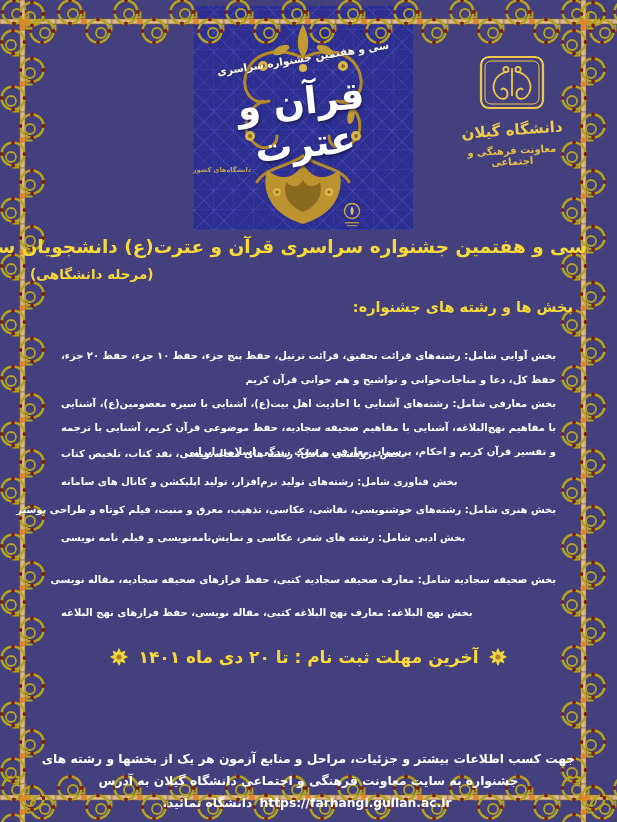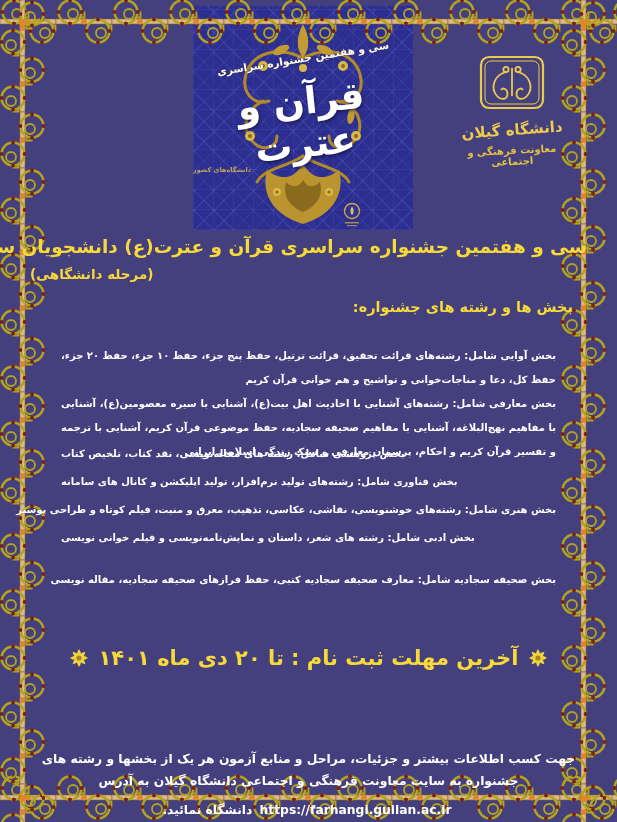--- a/index.html
+++ b/index.html
@@ -44,25 +44,25 @@
   .uni-name{margin-top:7px; color:#eecb4d; font-size:15px; font-weight:bold; direction:rtl; transform:rotate(-4deg);}
   .uni-dept{margin-top:6px; color:#e3c247; font-size:10px; font-weight:bold; direction:rtl; transform:rotate(-3deg);}
 
   
   .txt{position:absolute; direction:rtl; font-weight:bold;}
   .title{left:30px; right:30px; top:236px; text-align:center; color:#f8d93a; font-size:18.5px; white-space:nowrap;}
   .subtitle{left:30px; right:30px; top:266px; text-align:left; color:#f8d93a; font-size:13.5px;}
   .sections-header{right:44px; top:299px; color:#f8d93a; font-size:14.5px;text-align:center;}
   .sec{left:45px; right:45px; color:#ffffff; font-size:10px; line-height:24px; text-align:justify; margin:16px;}
   .sec.single{text-align:left; white-space:nowrap;}
-  .deadline{left:30px; right:30px; top:646px; color:#f8d93a; font-size:21px;
+  .deadline{left:30px; right:30px; top:646px; color:#f8d93a; font-size:17px;
     display:flex; align-items:center; justify-content:center; gap:9px;}
   .registration{left:42px; right:42px; top:681px; color:#ffffff; font-size:13.2px; line-height:25px; text-align:center;}
   .moreinfo{left:38px; right:38px; top:736px; color:#ffffff; font-size:12.3px; line-height:22px; text-align:center;}
-  .url{direction:ltr; unicode-bidi:embed; display:inline-block; padding:0 3px;margin-top:7px;}
+  .url{direction:ltr; unicode-bidi:embed; display:inline-block; padding:0 3px;}
 </style>
 </head>
 <body>
 
 <svg width="0" height="0" style="position:absolute" aria-hidden="true">
   <defs>
     <g id="chain-tile">
       <rect x="0" y="20" width="56" height="5" fill="#dcb98c" stroke="#7d5f33" stroke-width="0.6"></rect>
       <circle cx="14" cy="13" r="11.5" fill="none" stroke="#b3a31f" stroke-width="2.4"></circle>
       <circle cx="17" cy="15" r="5" fill="none" stroke="#b3a31f" stroke-width="1.8"></circle>
@@ -234,22 +234,23 @@
 
   <div class="txt title">سی و هفتمین جشنواره سراسری قرآن و عترت(ع) دانشجویان سراسر کشور</div>
   <div class="txt subtitle">(مرحله دانشگاهی)</div>
   <div class="txt sections-header">بخش ها و رشته های جشنواره:</div>
 
   <p class="txt sec" style="top:328px">بخش آوایی شامل: رشته‌های قرائت تحقیق، قرائت ترتیل، حفظ پنج جزء، حفظ ۱۰ جزء، حفظ ۲۰ جزء، حفظ کل، دعا و مناجات‌خوانی و تواشیح و هم خوانی قرآن کریم</p>
   <p class="txt sec" style="top:376px">بخش معارفی شامل: رشته‌های آشنایی با احادیث اهل بیت(ع)، آشنایی با سیره معصومین(ع)، آشنایی با مفاهیم نهج‌البلاغه، آشنایی با مفاهیم صحیفه سجادیه، حفظ موضوعی قرآن کریم، آشنایی با ترجمه و تفسیر قرآن کریم و احکام، پرسمان معارفی و سبک زندگی اسلامی ایرانی</p>
   <p class="txt sec single" style="top:426px">بخش پژوهشی شامل: رشته های مقاله‌نویسی، نقد کتاب، تلخیص کتاب</p>
   <p class="txt sec single" style="top:454px">بخش فناوری شامل: رشته‌های تولید نرم‌افزار، تولید اپلیکشن و کانال های سامانه</p>
   <p class="txt sec single" style="top:482px">بخش هنری شامل: رشته‌های خوشنویسی، نقاشی، عکاسی، تذهیب، معرق و منبت، فیلم کوتاه و طراحی پوستر</p>
-  <p class="txt sec single" style="top:510px">بخش ادبی شامل: رشته های شعر، داستان و نمایش‌نامه‌نویسی و فیلم خوانی نویسی</p>
+  <p class="txt sec single" style="top:510px">بخش ادبی شامل: رشته های شعر، عکاسی و نمایش‌نامه‌نویسی و فیلم نامه نویسی</p>
   <p class="txt sec single" style="top:552px">بخش صحیفه سجادیه شامل: معارف صحیفه سجادیه کتبی، حفظ فرازهای صحیفه سجادیه، مقاله نویسی</p>
+  <p class="txt sec single" style="top:585px">بخش نهج البلاغه: معارف نهج البلاغه کتبی، مقاله نویسی، حفظ فرازهای نهج البلاغه</p>
 
   <div class="txt deadline">
     <svg width="22" height="22" viewBox="-11 -11 22 22">
         <use href="#flower8"></use>
       </svg>
     <span>آخرین مهلت ثبت نام : تا ۲۰ دی ماه ۱۴۰۱</span>
     <svg width="22" height="22" viewBox="-11 -11 22 22">
         <use href="#flower8"></use>
       </svg>
   </div>

